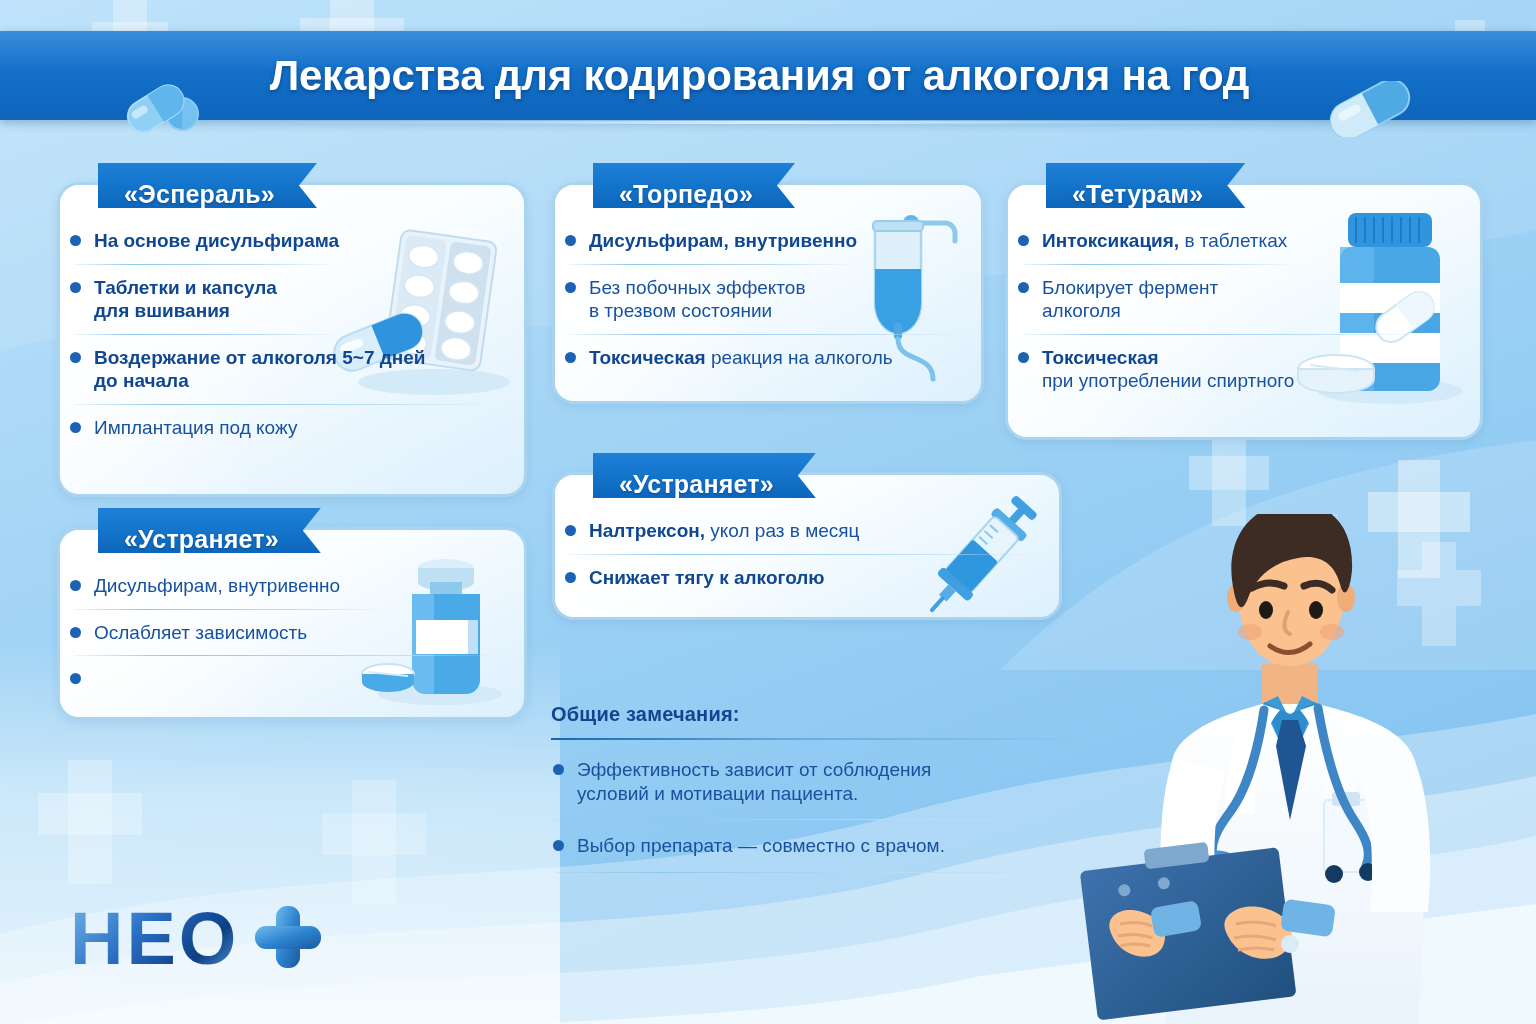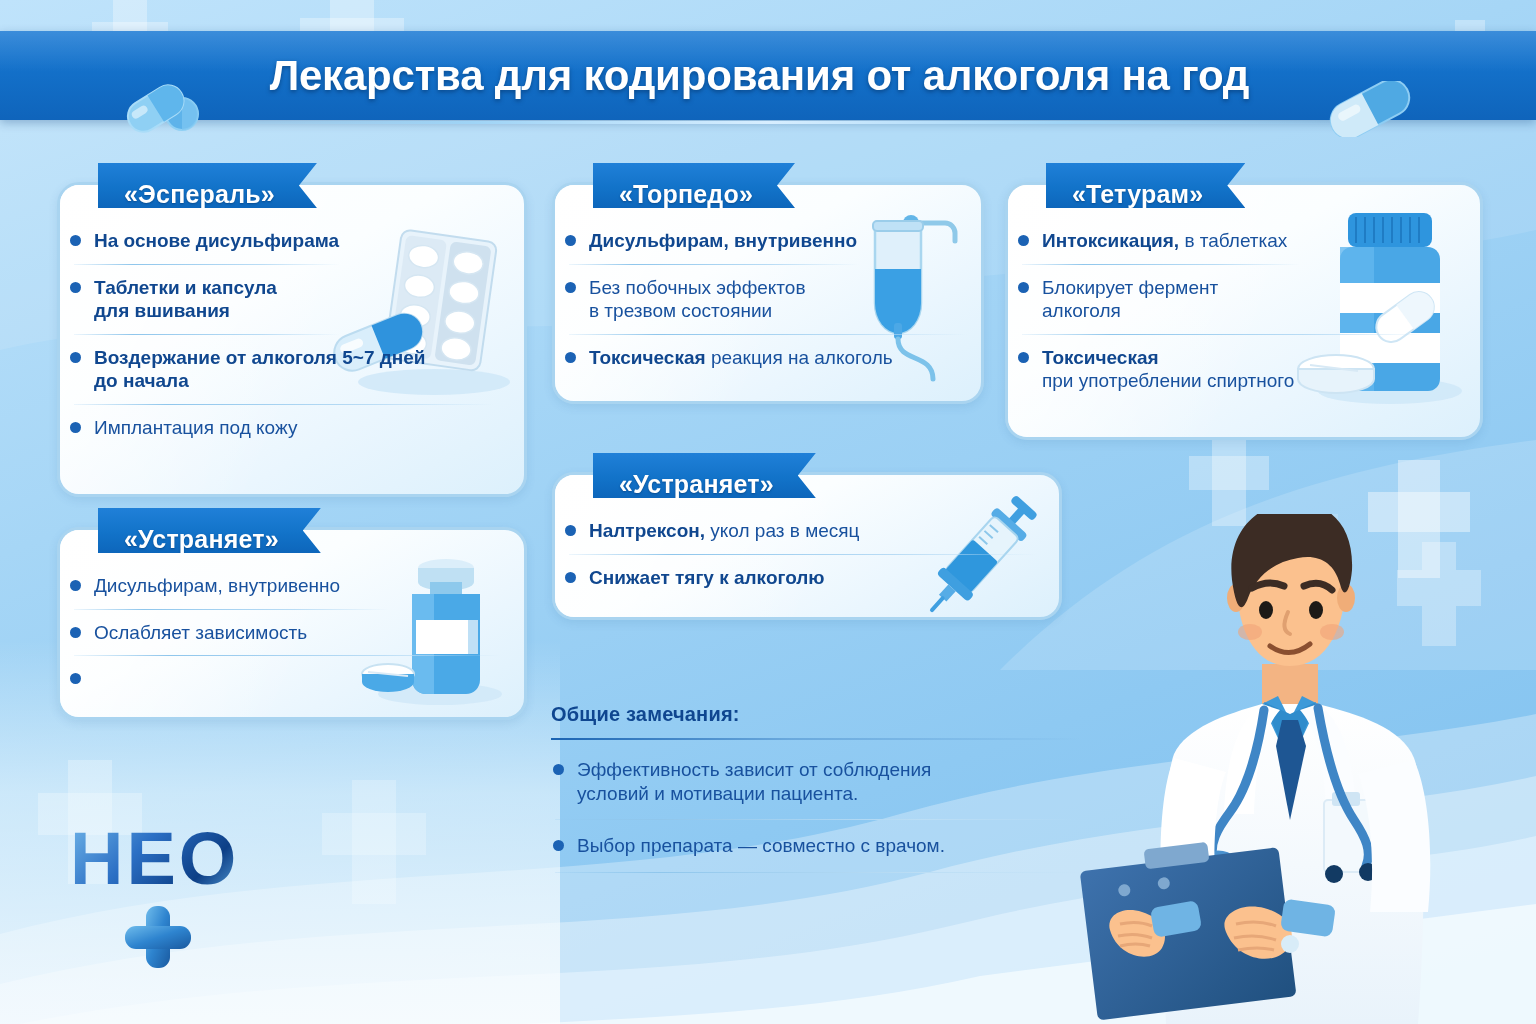--- a/index.html
+++ b/index.html
@@ -151,21 +151,20 @@
   #notes .bullet { font-size: 19px; padding-left: 26px; }
   #notes .note-div { height:1px; margin: 14px 0 14px 4px;
     background: linear-gradient(90deg, rgba(145,200,240,0.2) 0%, #8fc6ec 20%, #bcdef5 70%, rgba(185,220,245,0) 100%); }
 
   
   #logo {
     position: absolute;
     left: 70px; bottom: 46px;
     display: flex; align-items: center; gap: 4px;
     z-index: 12;
-    flex-direction: column;
   }
   #logo-text {
     font-size: 74px;
     font-weight: bold;
     letter-spacing: 3px;
     background: linear-gradient(135deg, #6fb4e8 0%, #2b6fc4 40%, #0d3f86 75%, #5aa3dd 100%);
     -webkit-background-clip: text;
     background-clip: text;
     color: transparent;
     line-height: 1;

